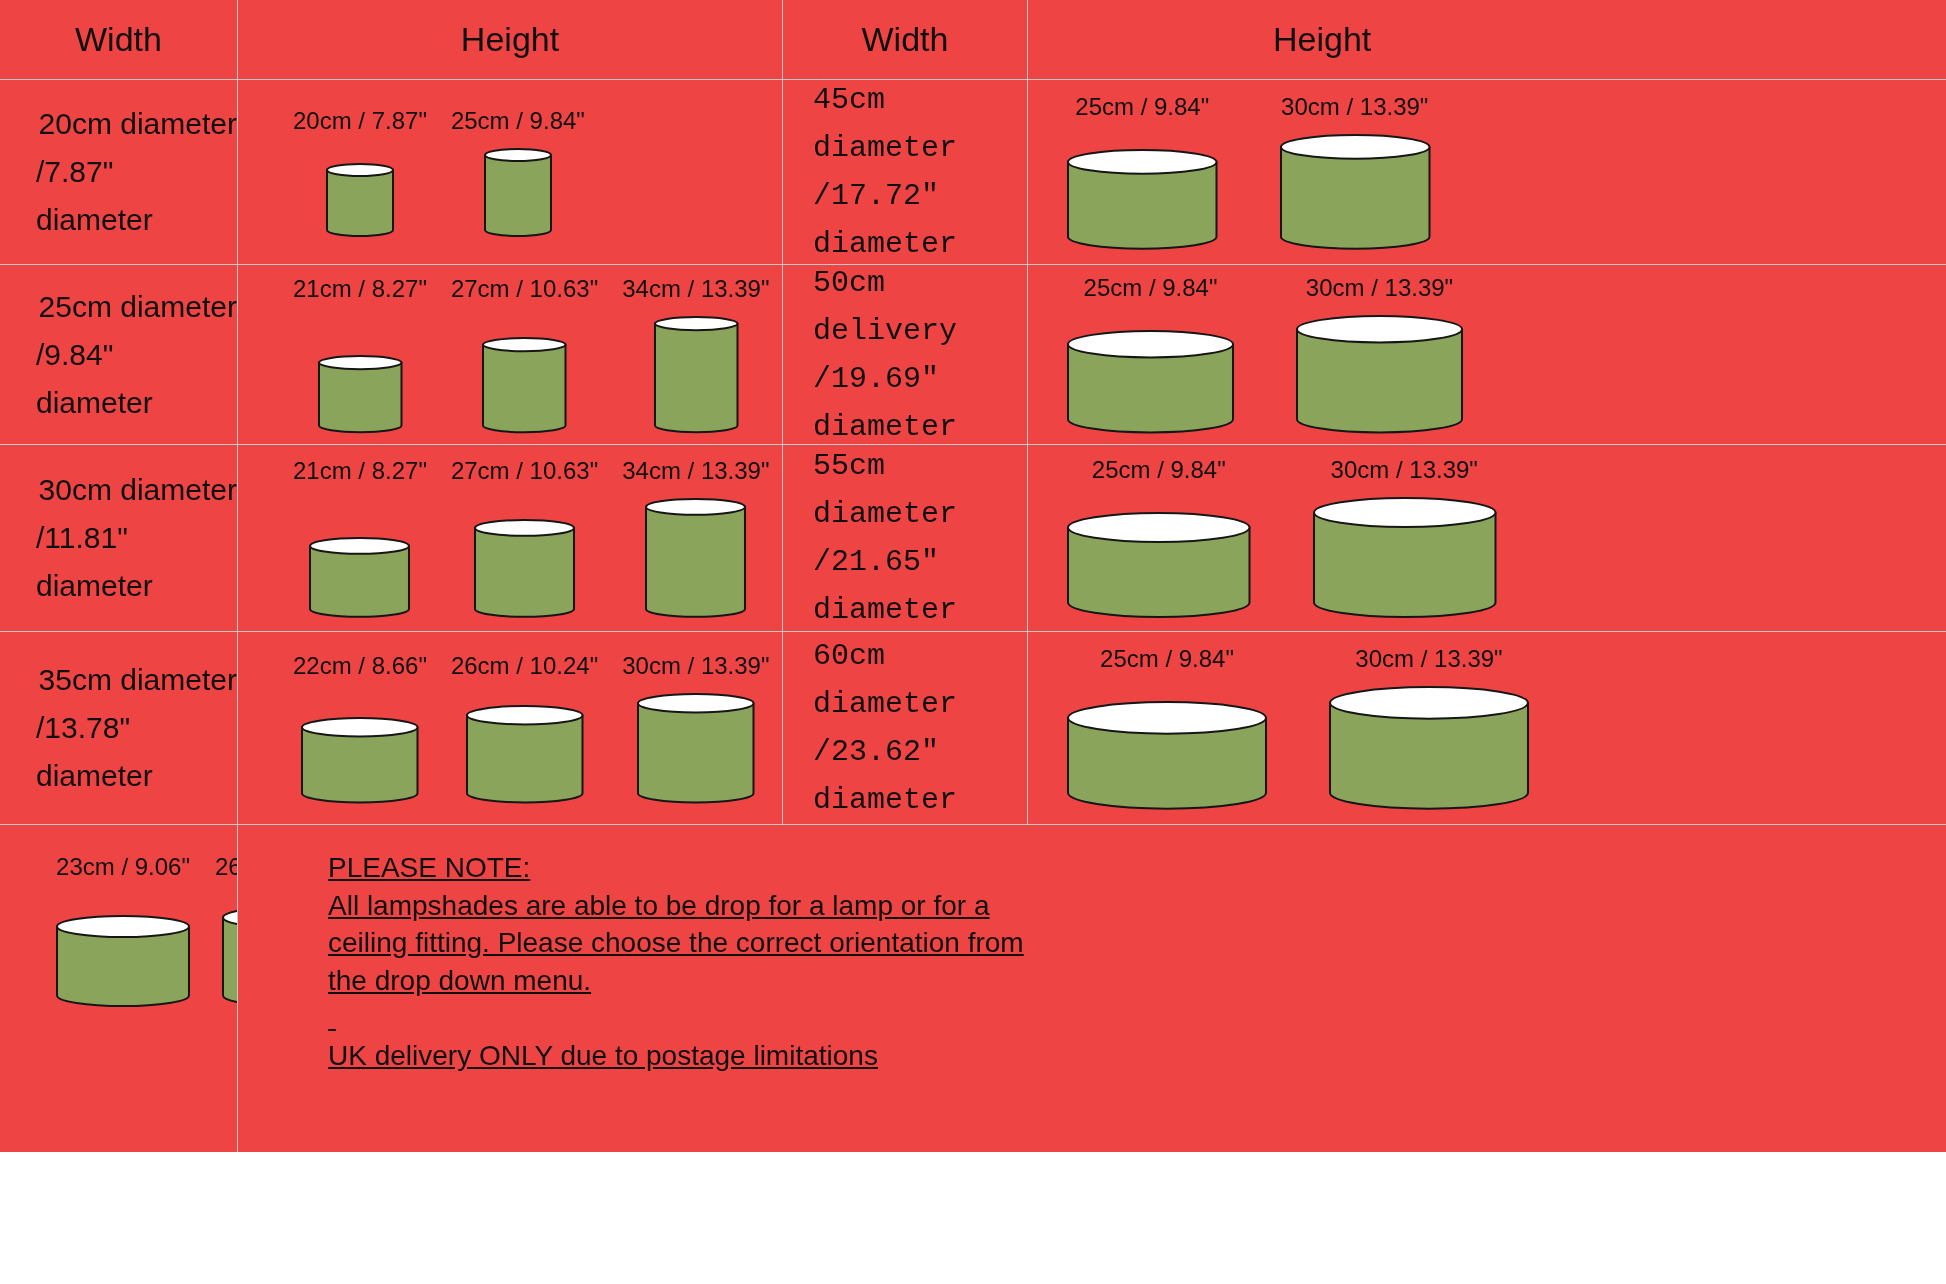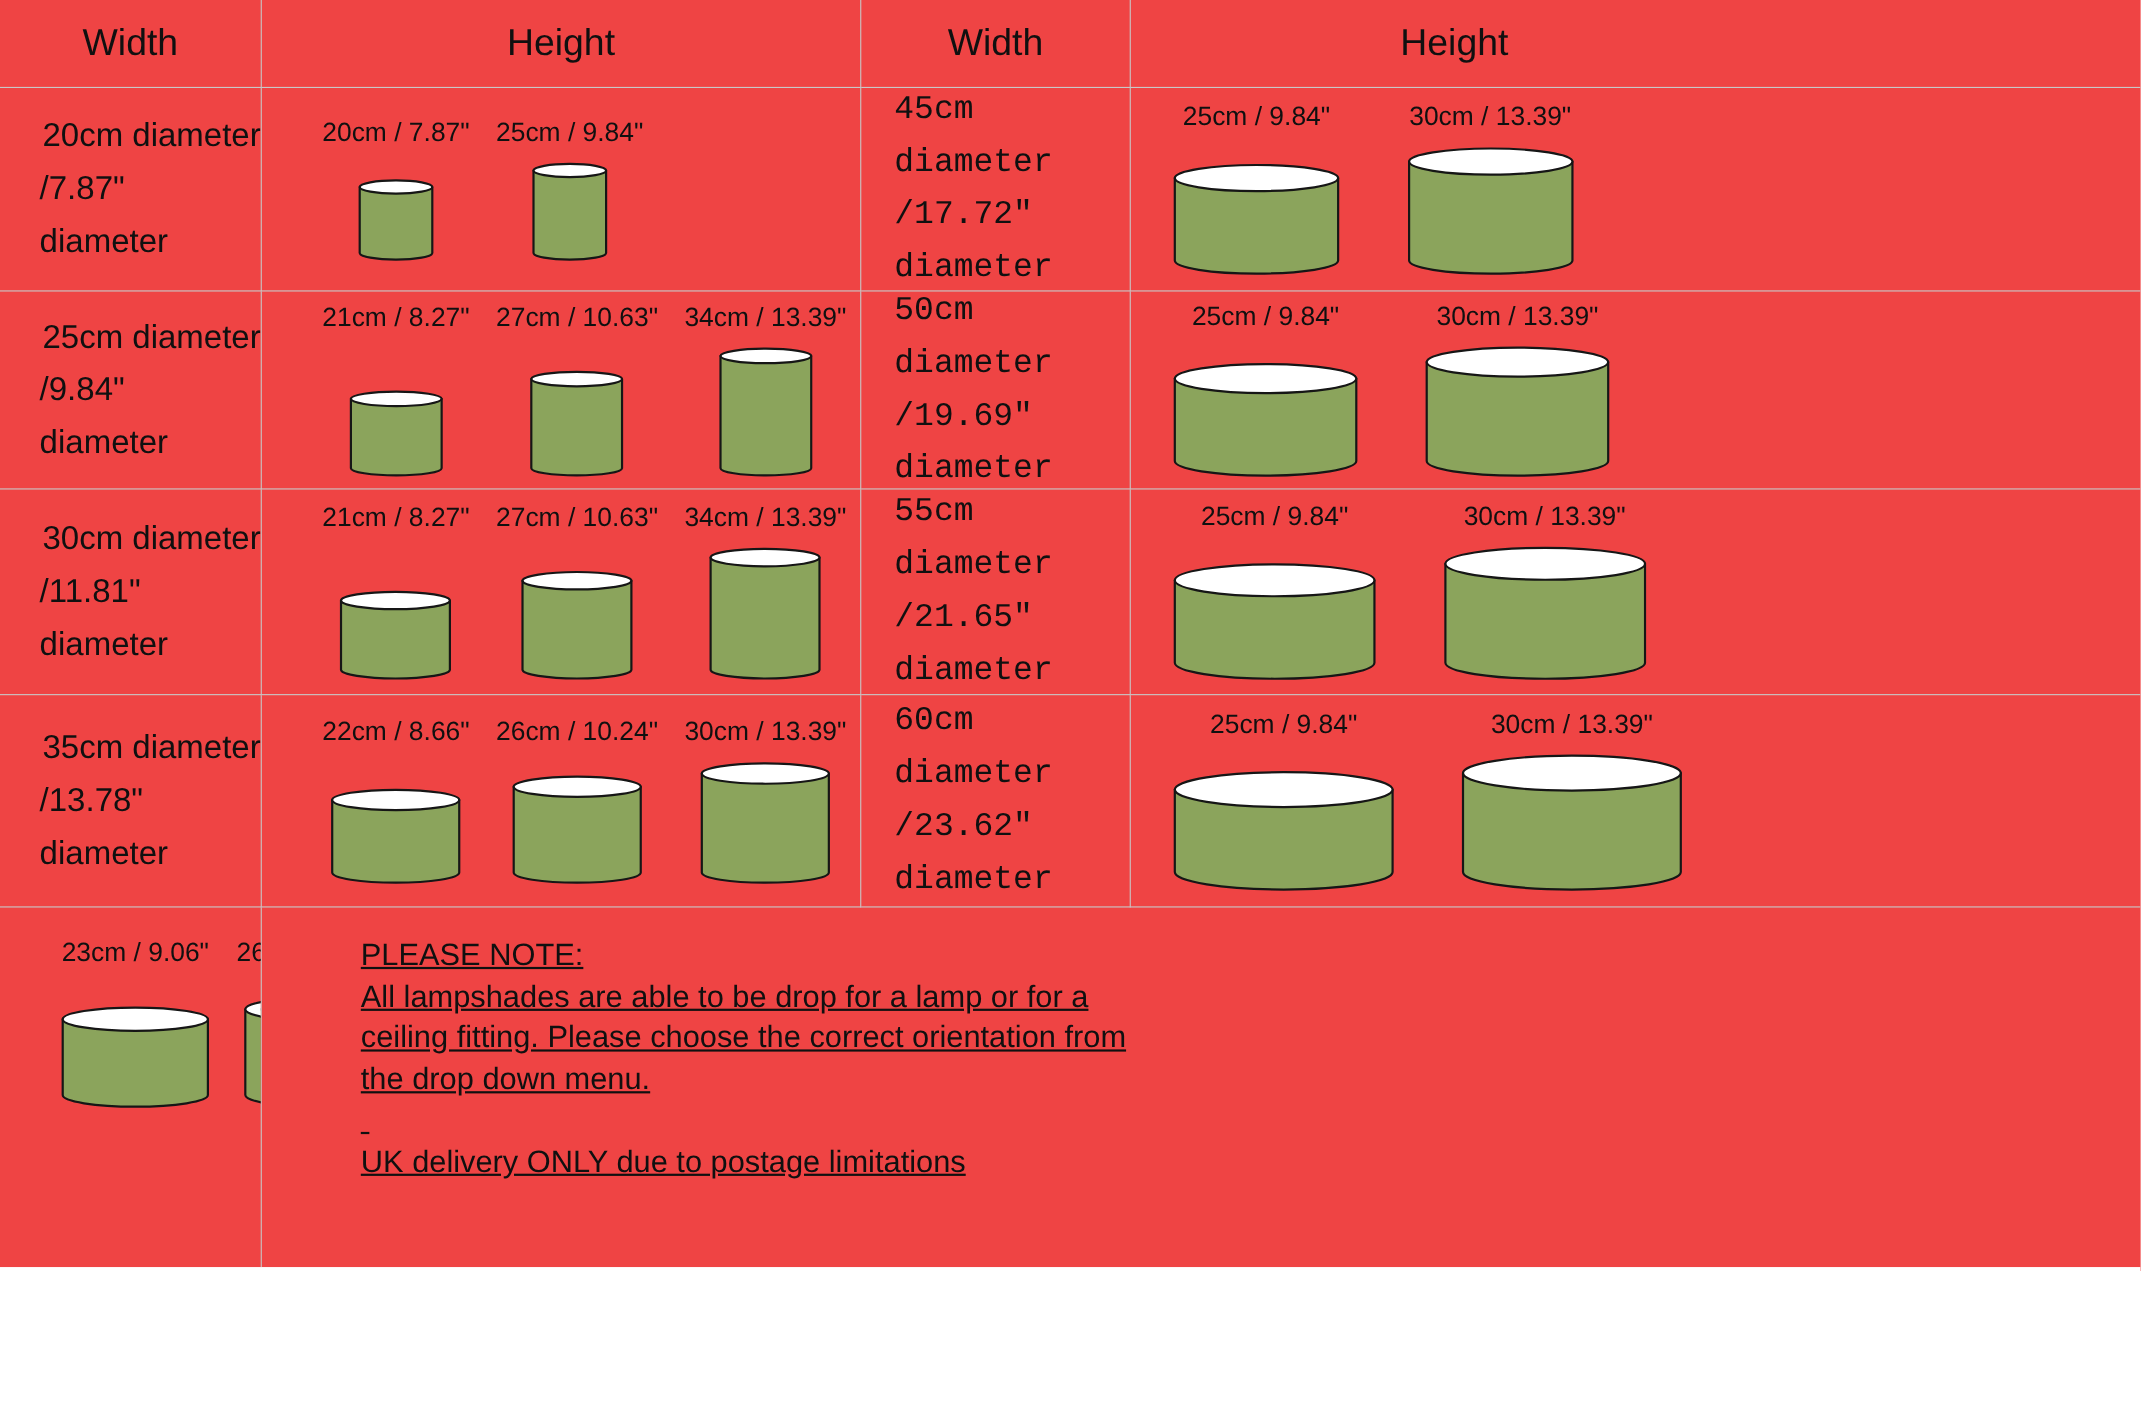--- a/index.html
+++ b/index.html
@@ -127,21 +127,21 @@
           <div class="cylwrap">
             <svg width="86.5" height="119.2" viewBox="0 0 86.5 119.2">
               <path d="M 2 8.600000000000001 L 2 110.6 A 41.25 6.6000000000000005 0 0 0 84.5 110.6 L 84.5 8.600000000000001 Z" fill="#8ba45c" stroke="#161616" stroke-width="2" stroke-linejoin="round"></path>
               <ellipse cx="43.25" cy="8.600000000000001" rx="41.25" ry="6.6000000000000005" fill="#ffffff" stroke="#161616" stroke-width="2"></ellipse>
             </svg>
           </div>
         </div>
       </div>
     </div>
     <div class="c wcell wr">
-      <div class="wline">50cm diameter</div>
+      <div class="wline">50cm delivery</div>
       <div class="wline">/19.69" diameter</div>
     </div>
     <div class="c hcell hr no-r">
       <div class="shades" style="gap: 60px; height: 160.4px;">
         <div class="shade-item">
           <div class="shade-label">25cm / 9.84"</div>
           <div class="cylwrap">
             <svg width="169" height="105.4" viewBox="0 0 169 105.4">
               <path d="M 2 15.200000000000001 L 2 90.2 A 82.5 13.200000000000001 0 0 0 167 90.2 L 167 15.200000000000001 Z" fill="#8ba45c" stroke="#161616" stroke-width="2" stroke-linejoin="round"></path>
               <ellipse cx="84.5" cy="15.200000000000001" rx="82.5" ry="13.200000000000001" fill="#ffffff" stroke="#161616" stroke-width="2"></ellipse>

